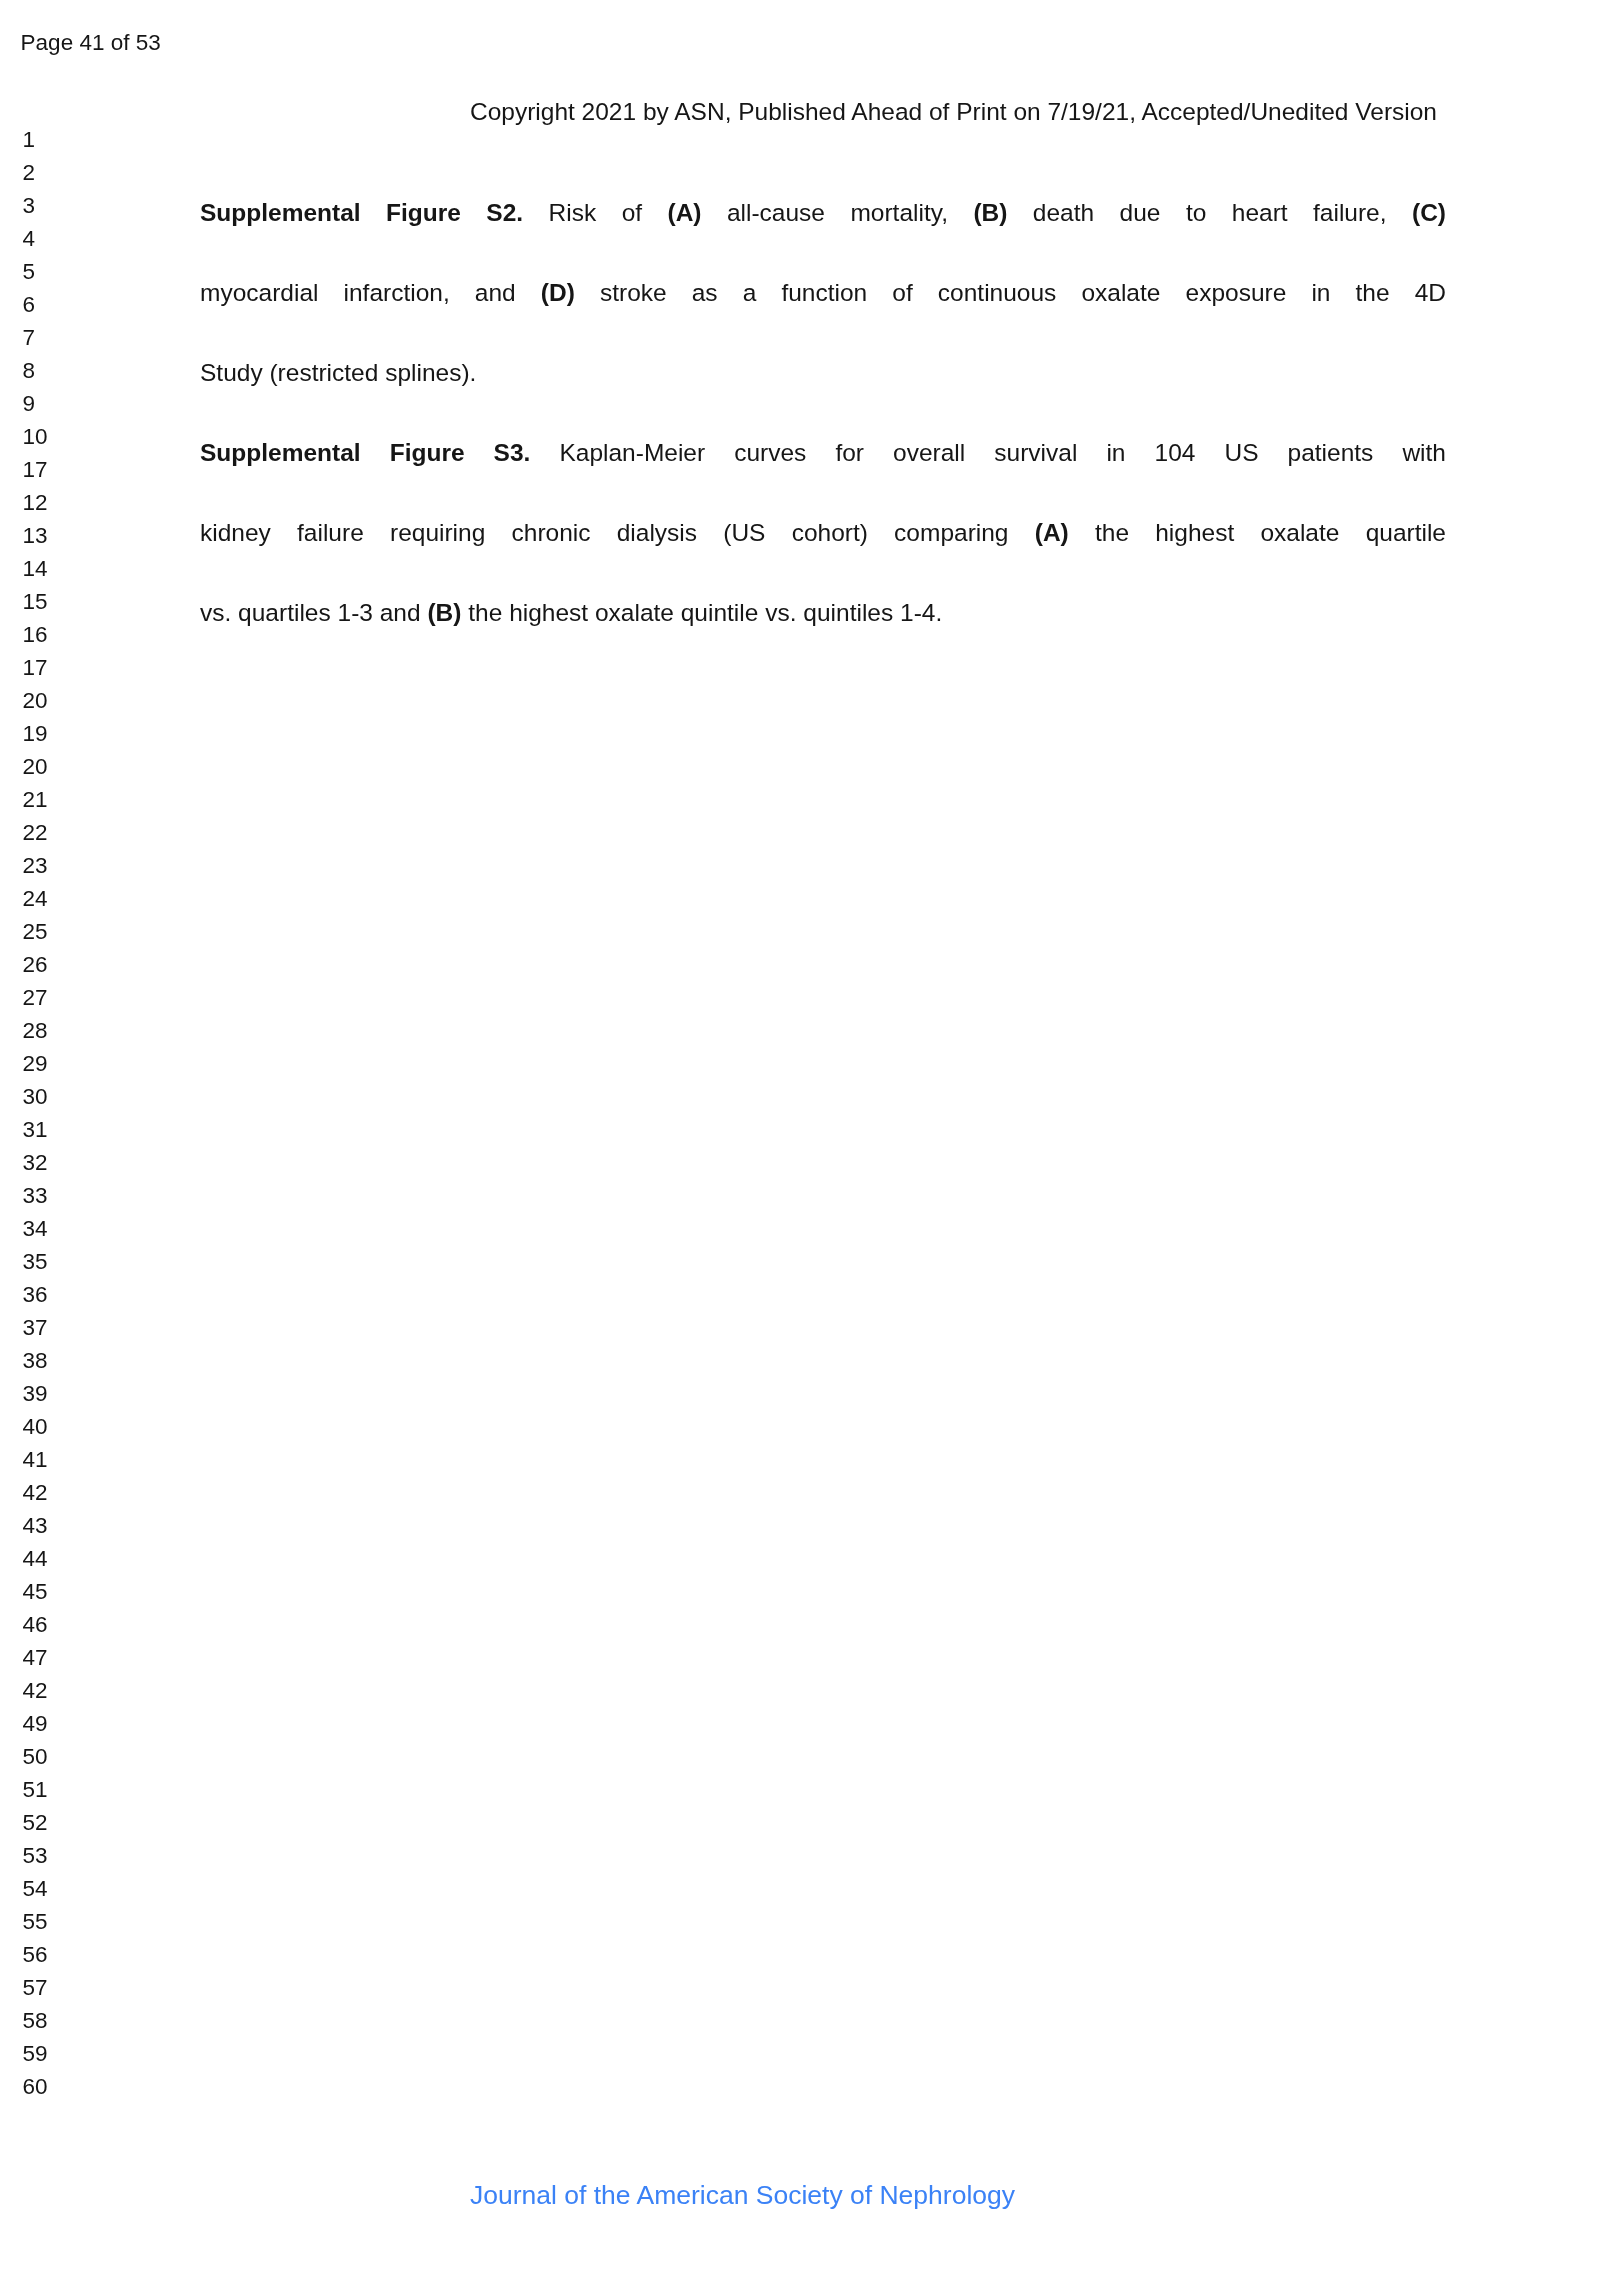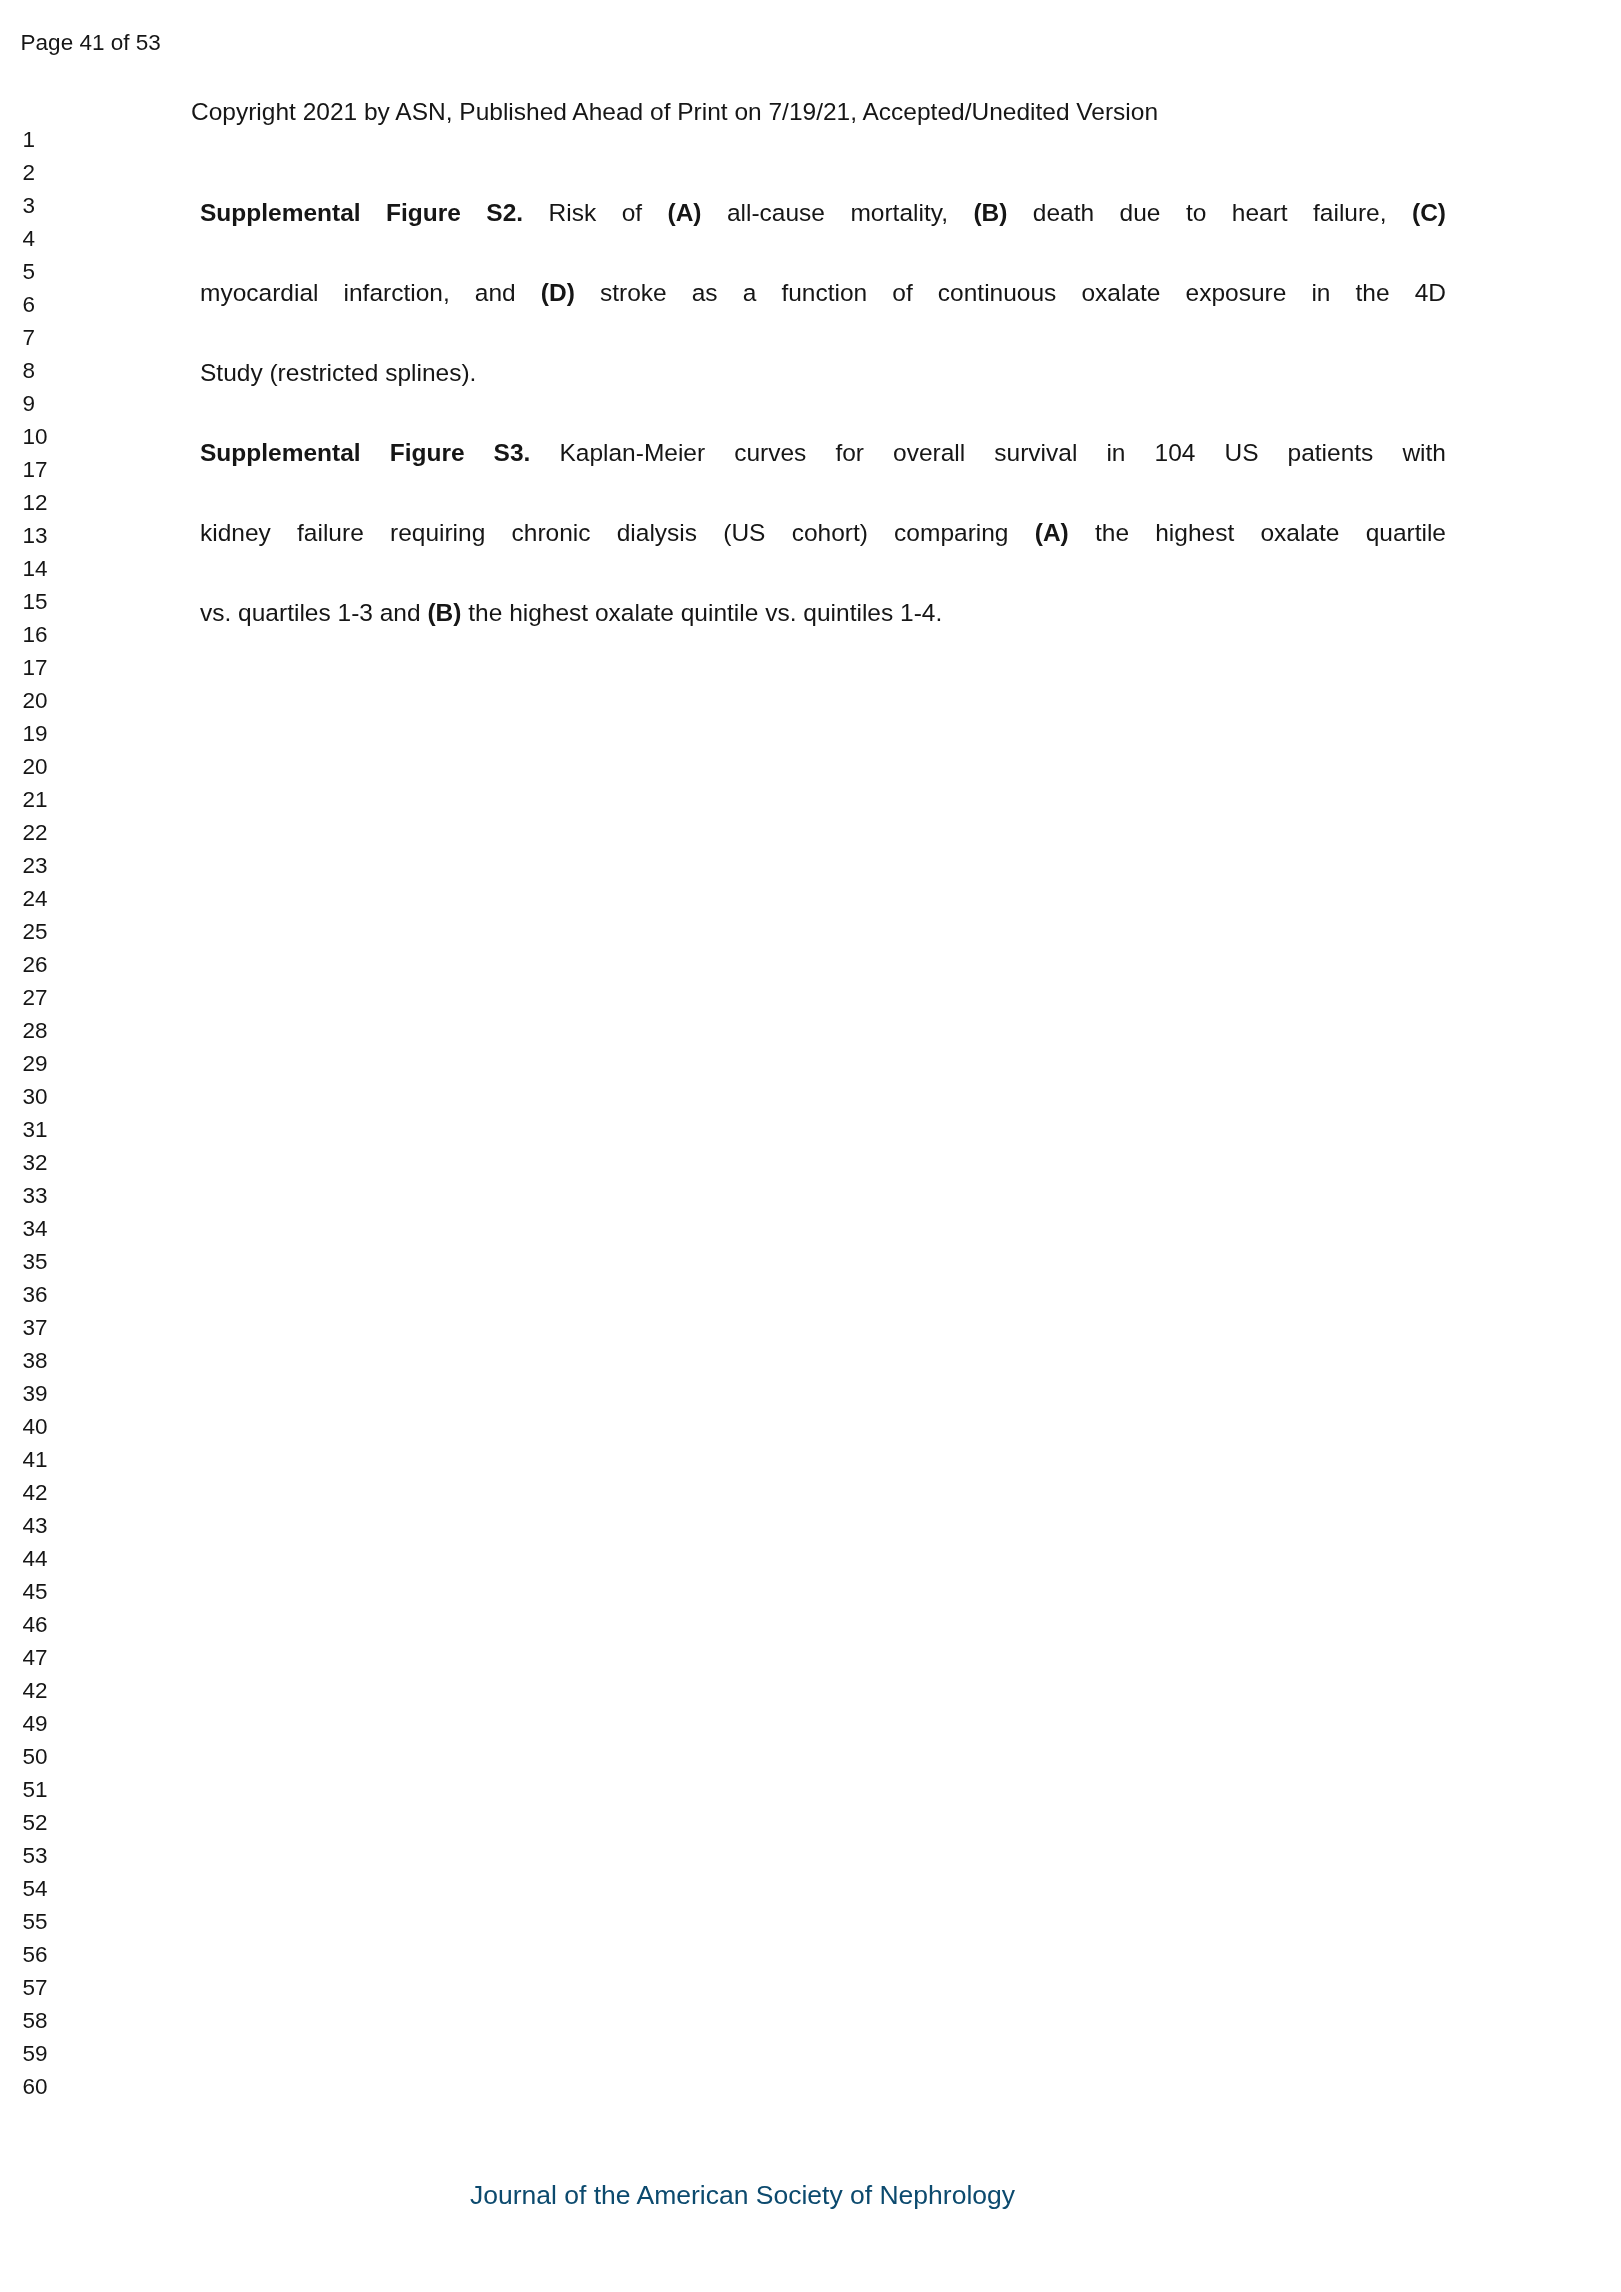--- a/index.html
+++ b/index.html
@@ -19,21 +19,21 @@
     font-size: 22.5px;
     line-height: 27.4px;
   }
   .copyright {
     position: absolute;
     left: 191px;
     top: 97px;
     width: 1246px;
     font-size: 24.5px;
     line-height: 29px;
-    text-align: left;
+    text-align: right;
   }
   .line-numbers {
     position: absolute;
     left: 22.5px;
     top: 123px;
     font-size: 22.5px;
     line-height: 33px;
   }
   .line-numbers .line-num { height: 33px; }
   .body-text {
@@ -138,16 +138,16 @@
 
   <div class="body-text">
       <div class="line"><span class="seg-b">Supplemental Figure S2.</span><span class="seg"> Risk of </span><span class="seg-b">(A)</span><span class="seg"> all-cause mortality, </span><span class="seg-b">(B)</span><span class="seg"> death due to heart failure, </span><span class="seg-b">(C)</span></div>
       <div class="line"><span class="seg">myocardial infarction, and </span><span class="seg-b">(D)</span><span class="seg"> stroke as a function of continuous oxalate exposure in the 4D</span></div>
       <div class="line last"><span class="seg">Study (restricted splines).</span></div>
       <div class="line"><span class="seg-b">Supplemental Figure S3.</span><span class="seg"> Kaplan-Meier curves for overall survival in 104 US patients with</span></div>
       <div class="line"><span class="seg">kidney failure requiring chronic dialysis (US cohort) comparing </span><span class="seg-b">(A)</span><span class="seg"> the highest oxalate quartile</span></div>
       <div class="line last"><span class="seg">vs. quartiles 1-3 and </span><span class="seg-b">(B)</span><span class="seg"> the highest oxalate quintile vs. quintiles 1-4.</span></div>
     </div>
 
-  <div class="footer" style="color: #0c4a6e;">Journal of the American Society of Nephrology</div>
+  <div class="footer" style="color: #3b82f6;">Journal of the American Society of Nephrology</div>
 
 </div>
 
 
 </body></html>

